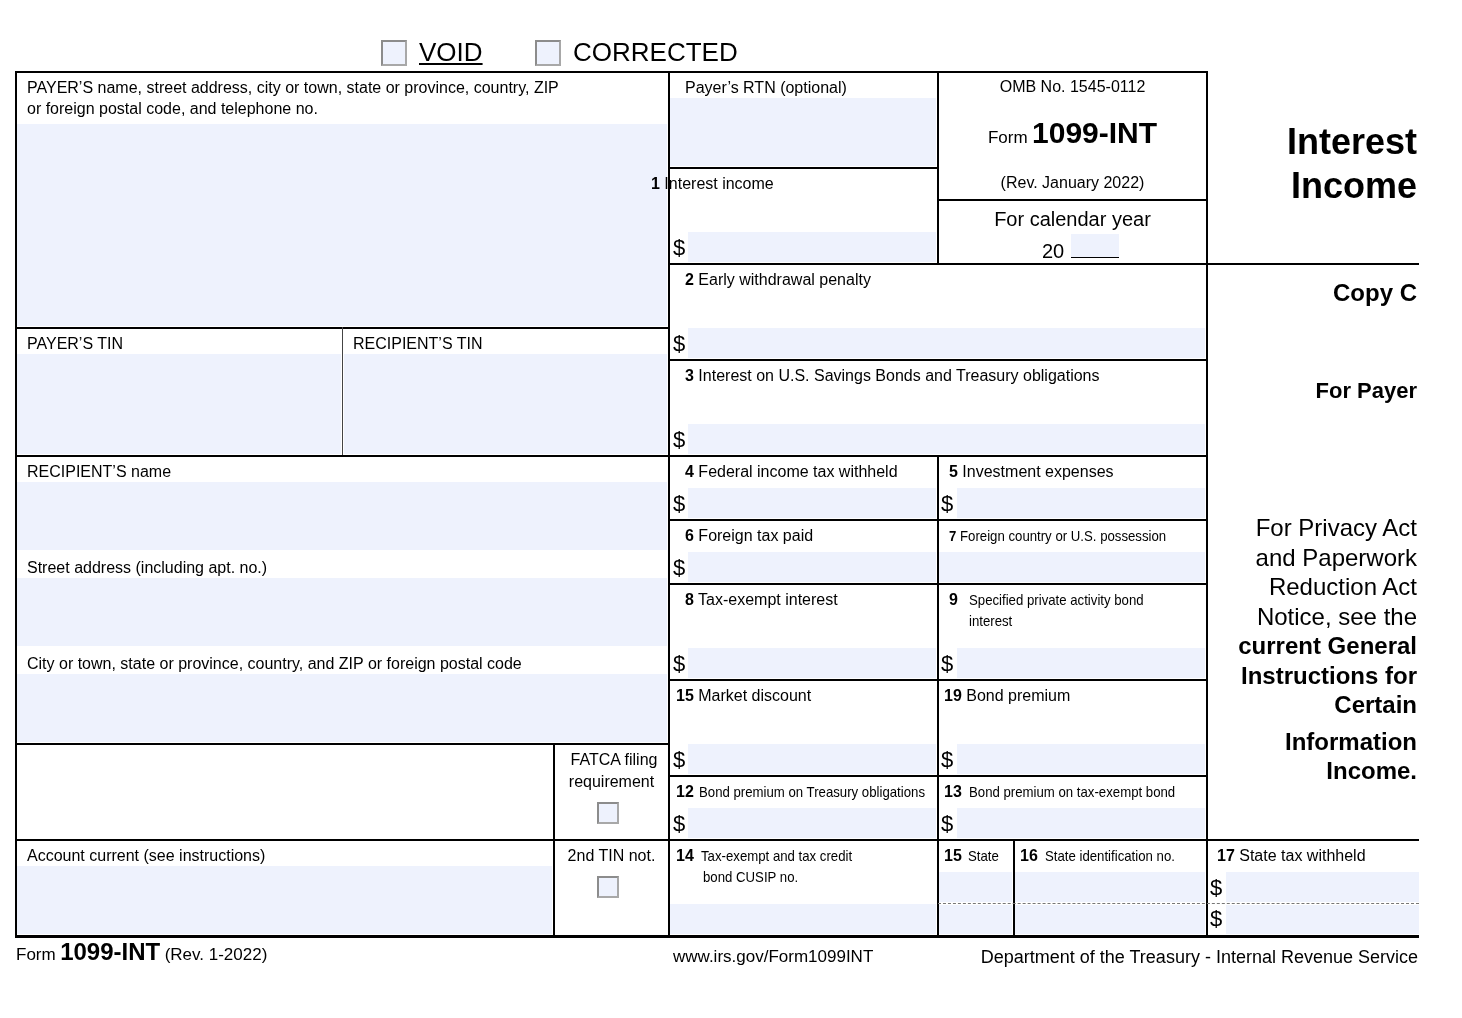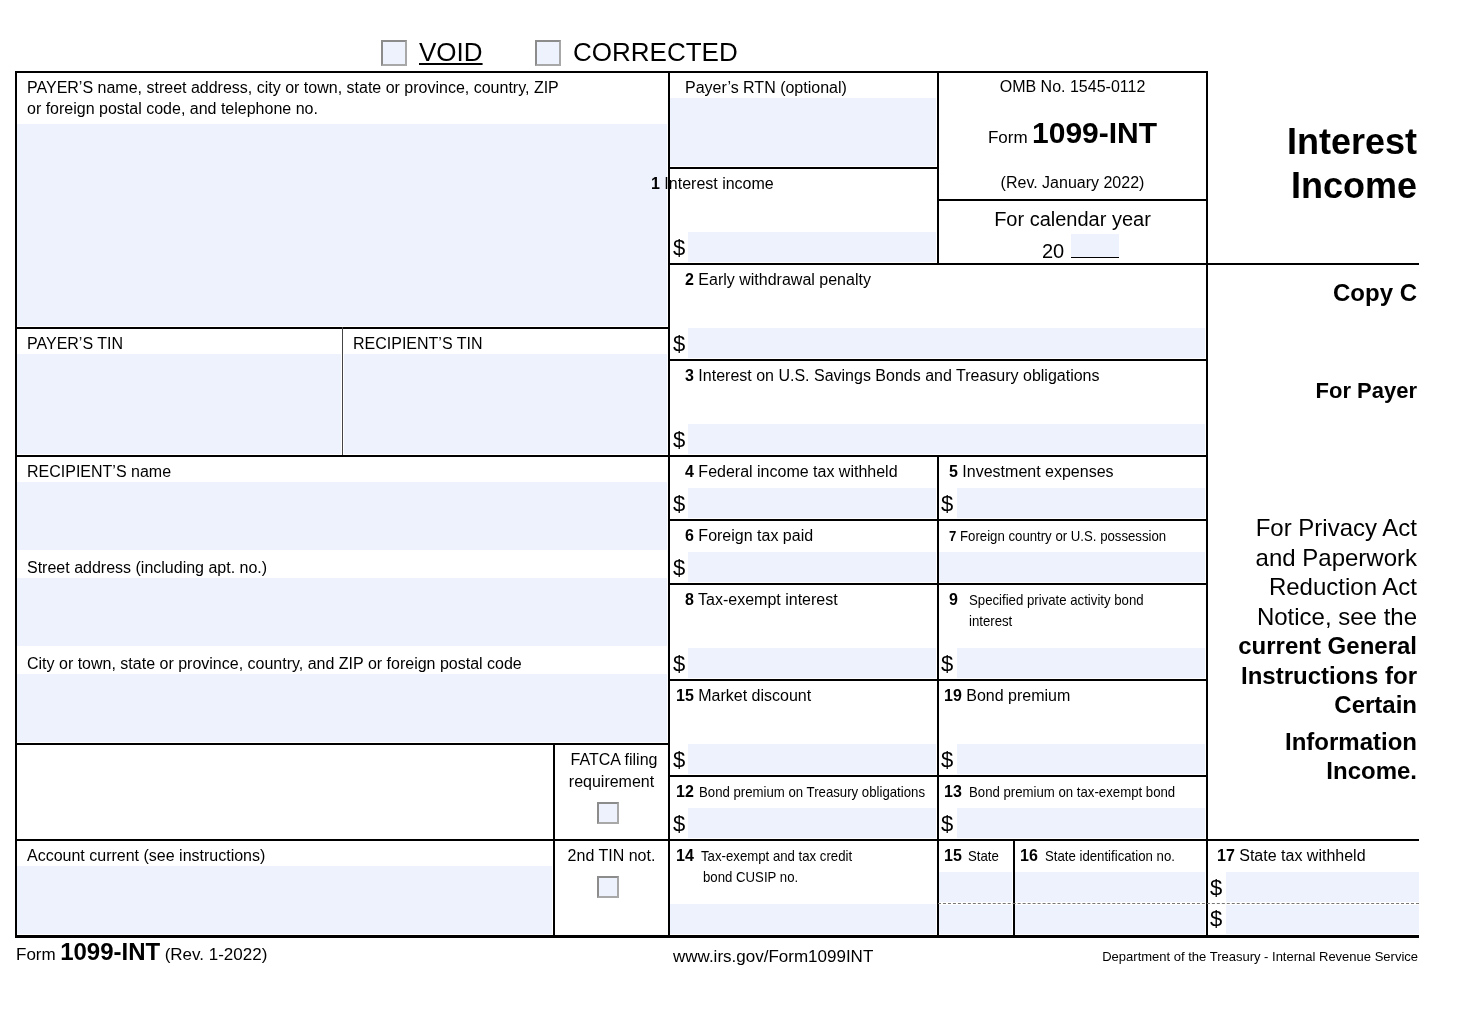--- a/index.html
+++ b/index.html
@@ -210,13 +210,13 @@
   <div style="font-weight:bold;margin-top:7px;">Information</div>
   <div style="font-weight:bold;">Income.</div>
 </div>
 
 <div class="abs" style="left:16px;top:938px;white-space:nowrap;">
   <span style="font-size:17px;">Form</span>
   <span style="font-size:24px;font-weight:bold;">1099-INT</span>
   <span style="font-size:17px;">(Rev. 1-2022)</span>
 </div>
 <div class="lbl" style="left:673px;top:947px;font-size:17px;">www.irs.gov/Form1099INT</div>
-<div class="lbl" style="right:44px;top:947px;font-size:13px;">Department of the Treasury - Internal Revenue Service</div>
+<div class="lbl" style="right:44px;top:947px;font-size:18px;">Department of the Treasury - Internal Revenue Service</div>
 
 </body></html>

